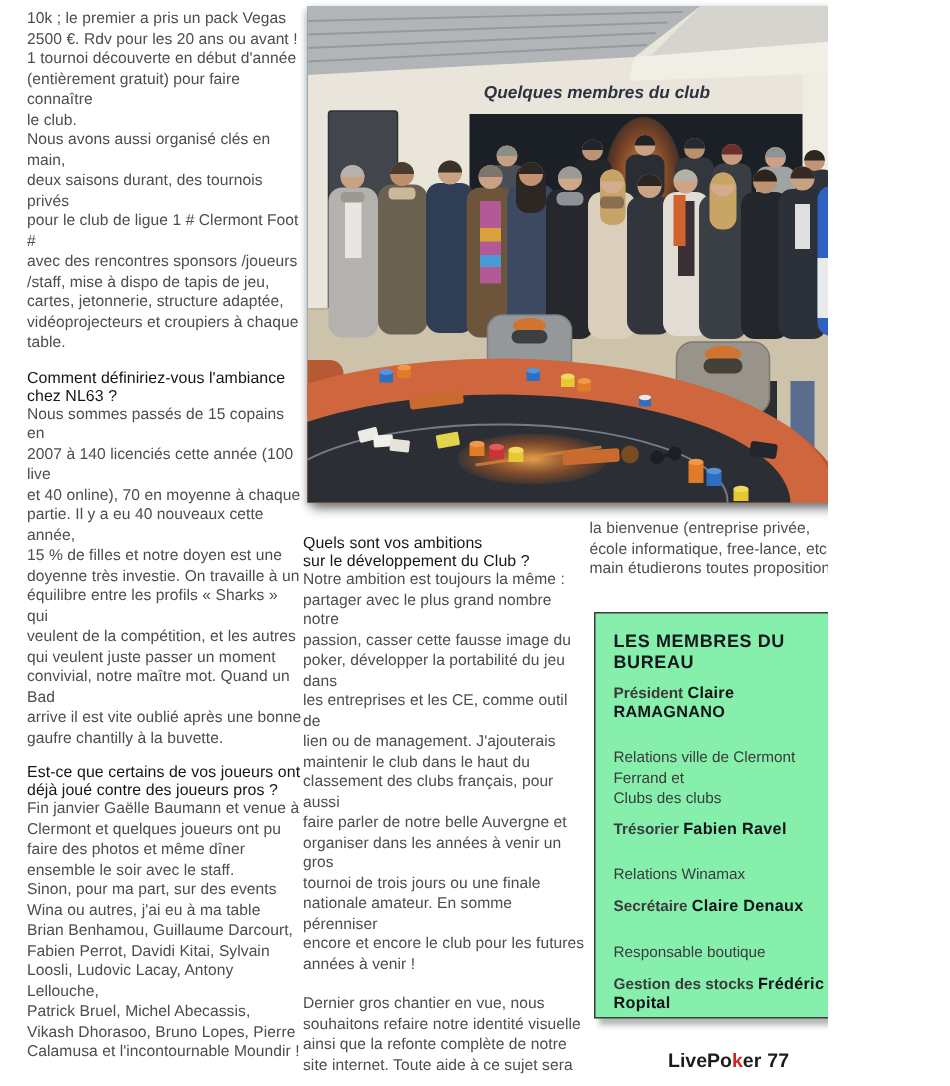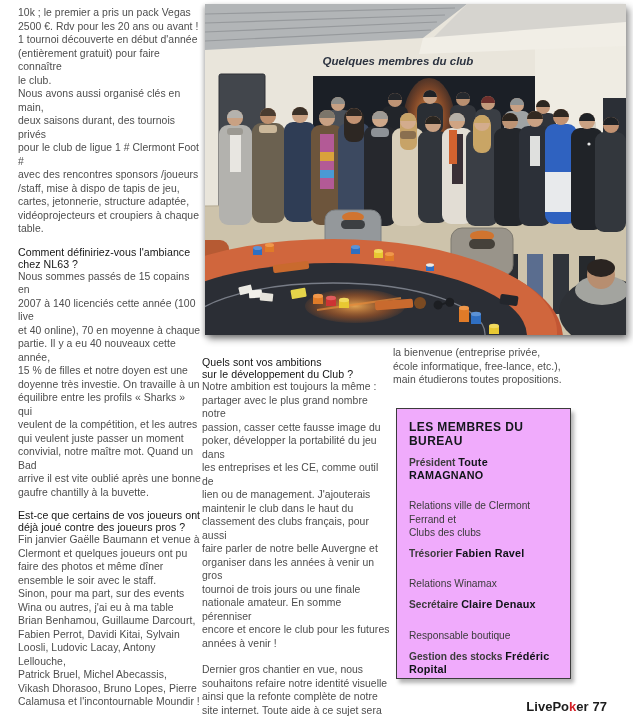--- a/index.html
+++ b/index.html
@@ -1,39 +1,39 @@
 <!DOCTYPE html>
 <html lang="fr"><head>
 <meta charset="utf-8">
 <title>LivePoker 77</title>
 <style>
   html,body{margin:0;padding:0;background:#ffffff;}
   .page{
-    position:relative;width:633px;height:724px;background:#ffffff;overflow:hidden;
+    position:relative;width:552px;height:724px;background:#ffffff;overflow:hidden;
     font-family:"Liberation Sans","DejaVu Sans",sans-serif;
   }
   
   .col{position:absolute;font-size:10.4px;line-height:13.5px;color:#4d4d4d;letter-spacing:.05px;}
   .col p{margin:0;white-space:pre-line;}
   .col h3{margin:10px 0 0 0;font-size:10.6px;line-height:12px;color:#151515;white-space:pre-line;font-weight:normal;}
   .col p.gap{margin-top:13px;}
   #col1{left:18px;top:6px;width:184px;}
   #col2{left:202px;top:346px;width:188px;}
   #col3{left:393px;top:346px;width:238px;}
   
   .photo{
     position:absolute;left:205px;top:4px;width:421px;height:331px;
     box-shadow:3px 4px 7px rgba(0,0,0,.45),-2px 2px 4px rgba(0,0,0,.18);
     background:#0369a1;
   }
   .photo svg{display:block;}
   
   .bureau{
     position:absolute;left:396px;top:408px;width:175px;height:271px;box-sizing:border-box;
-    background:#f0abfc;border:1.6px solid #3c3c3c;box-shadow:3px 4px 4px rgba(0,0,0,.30);
+    background:#86efac;border:1.6px solid #3c3c3c;box-shadow:3px 4px 4px rgba(0,0,0,.30);
     padding:11px 12px;overflow:hidden;
   }
   .bureau .title{font-size:12px;letter-spacing:.4px;color:#14171c;font-weight:600;margin:0 0 2px 0;}
   .member{margin-top:8px;font-size:10.2px;line-height:13.2px;color:#3b3b3b;}
   .member .role{font-weight:bold;}
   .member .name{font-weight:bold;color:#101318;font-size:10.8px;letter-spacing:.2px;}
   .member .desc{white-space:pre-line;margin-top:17px;}
   
   .footer{position:absolute;top:699px;right:26px;font-size:13px;font-weight:bold;color:#1c1c1c;}
   .footer .k{color:#d42027;}
@@ -401,21 +401,21 @@
 
   <div class="col" id="col3">
     <p>la bienvenue (entreprise privée,
 école informatique, free-lance, etc.),
 main étudierons toutes propositions.</p>
   </div>
 
   <div class="bureau">
     <p class="title">LES MEMBRES DU BUREAU</p>
     <div class="member">
-      <div><span class="role">Président</span> <span class="name">Toute RAMAGNANO</span></div>
+      <div><span class="role">Président</span> <span class="name">Claire RAMAGNANO</span></div>
       <div class="desc">Relations ville de Clermont Ferrand et
 Clubs des clubs</div>
     </div>
     <div class="member">
       <div><span class="role">Trésorier</span> <span class="name">Fabien Ravel</span></div>
       <div class="desc">Relations Winamax</div>
     </div>
     <div class="member">
       <div><span class="role">Secrétaire</span> <span class="name">Claire Denaux</span></div>
       <div class="desc">Responsable boutique</div>

